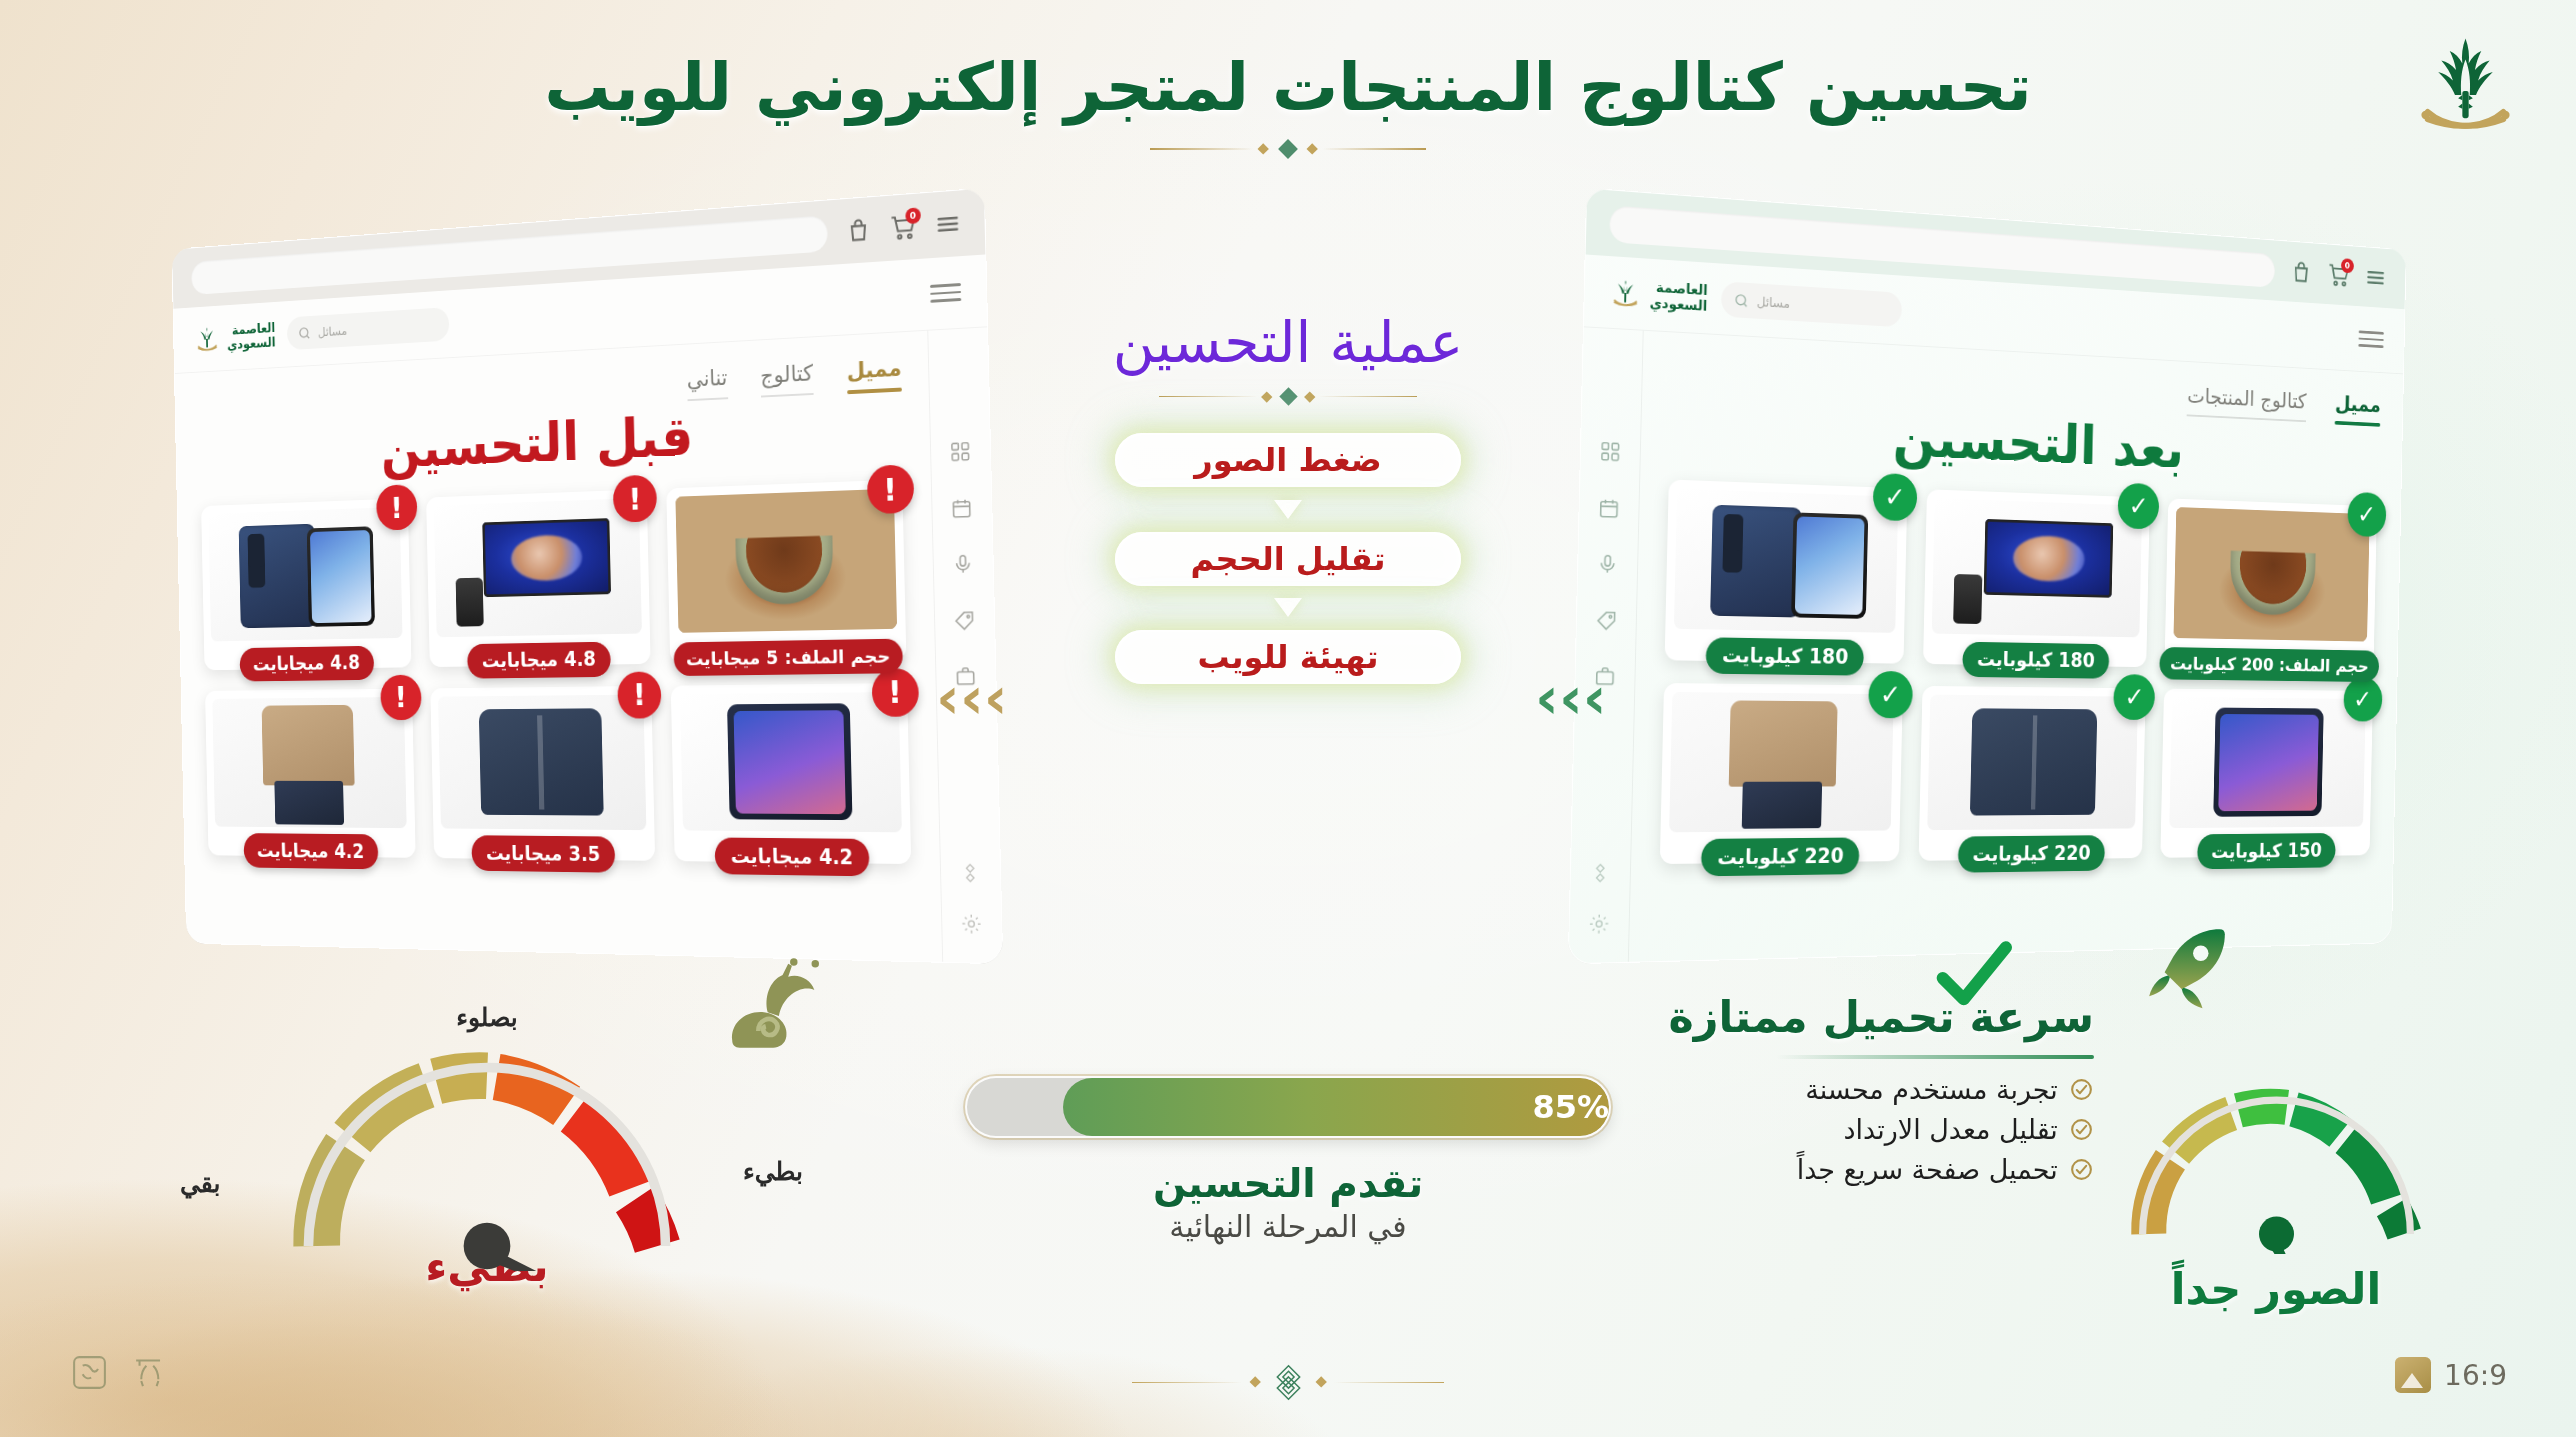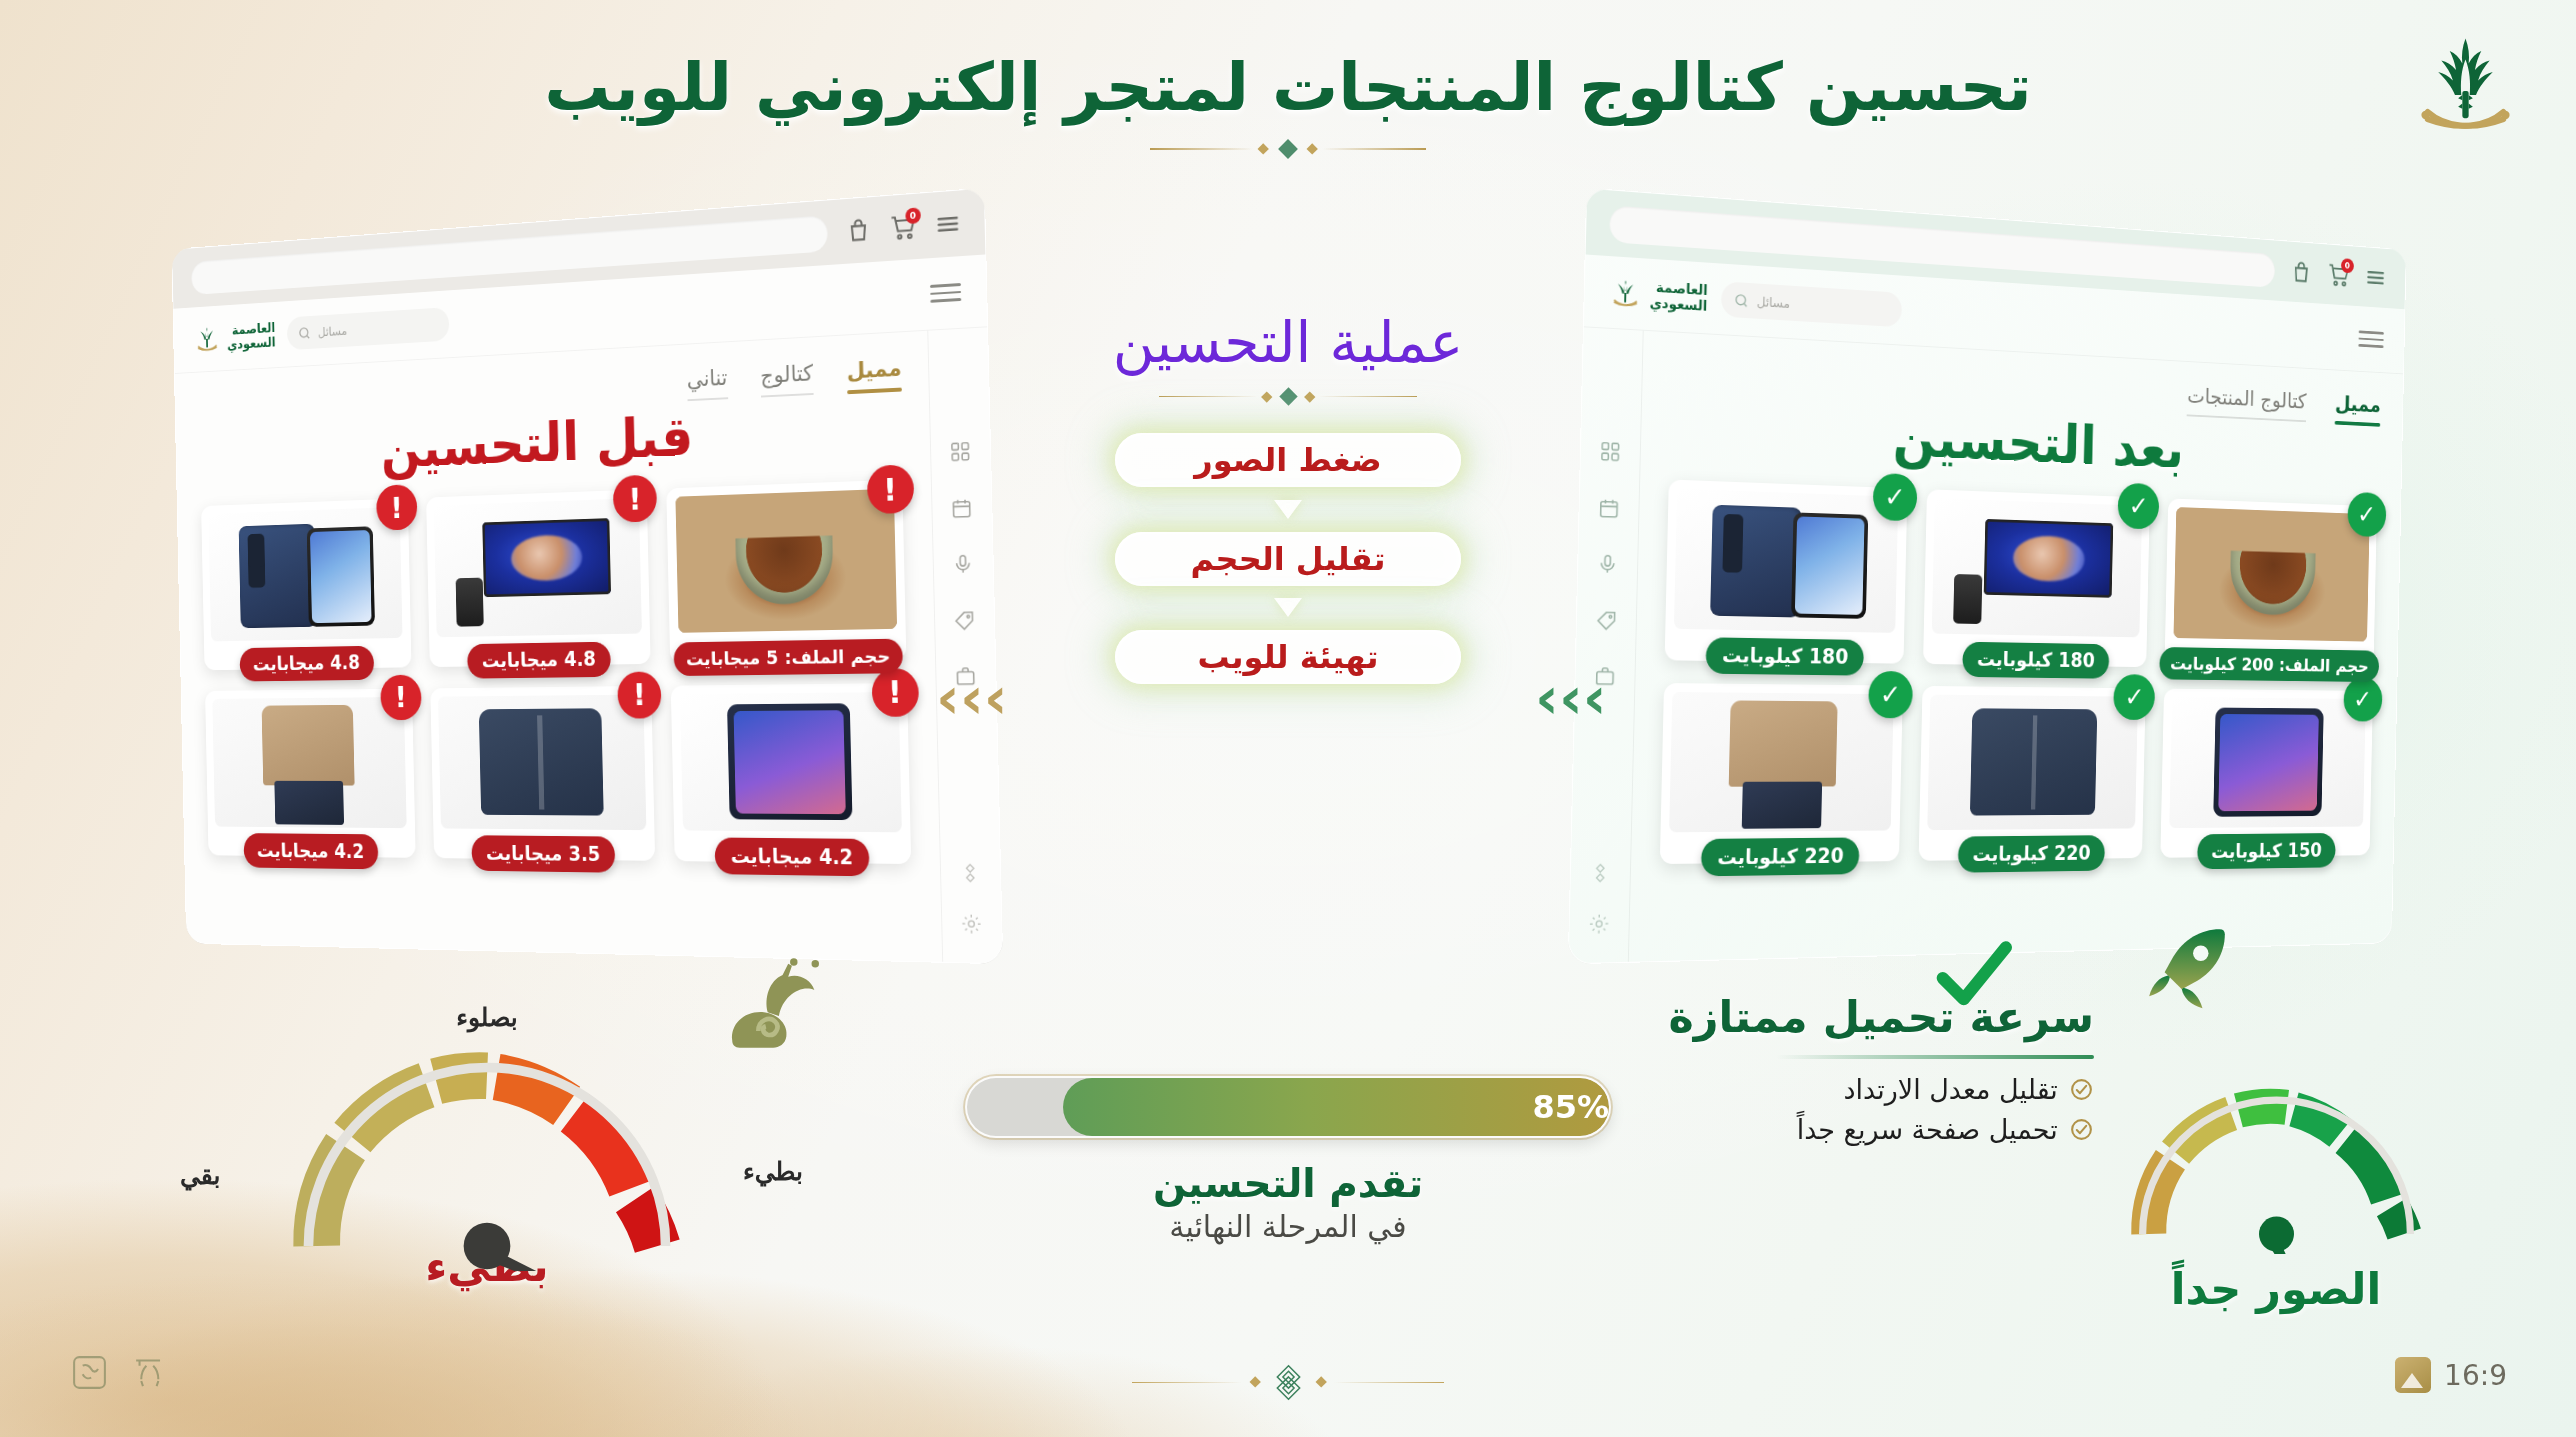--- a/index.html
+++ b/index.html
@@ -220,21 +220,21 @@
   .chev-r { left: 1535px; top: 669px; opacity: .92; }
 
   
   .gauge-left { position: absolute; left: 281px; top: 1020px; width: 412px; text-align: center; z-index: 30; }
   .gauge-right { position: absolute; right: 122px; top: 1076px; width: 356px; text-align: center; z-index: 30; }
   .gauge-caption { font-size: 43px; font-weight: 700; margin-top: 5.6px; text-shadow: 0 1.9px 5.6px rgba(255,255,255,.9); }
   .gauge-caption.bad { color: #b81c22; }
   .gauge-caption.good { color: #0e7a3d; }
   .gauge-tick { position: absolute; font-size: 25px; color: #2a2a2a; font-weight: 600; font-family: Liberation Serif, serif; }
   .tick-top { top: -17px; left: 50%; transform: translateX(-50%); }
-  .tick-left { top: 141px; left: -101px; }
+  .tick-left { top: 149px; left: -101px; }
   .tick-right { top: 137px; right: -110px; }
   .snail { position: absolute; right: -140px; top: -62px; width: 112px; height: 103px; }
 
   .progress-wrap { position: absolute; left: 50%; transform: translateX(-50%); top: 1076px; width: 646px; text-align: center; z-index: 30; }
   .progress-track {
     width: 100%; height: 62px; border-radius: 31px; background: #d8d8d4;
     border: 2.8px solid rgba(255,255,255,.9);
     box-shadow: 0 0 0 1.9px rgba(186,154,82,.35), 0 5.6px 15px rgba(0,0,0,.12);
     position: relative; overflow: hidden;
   }
@@ -714,20 +714,27 @@
 
 <div class="result-block">
   <div class="result-title">سرعة تحميل ممتازة</div>
   <div class="result-rule"></div>
   <ul class="result-list">
     <li>
       <svg class="ck" viewBox="0 0 24 24" fill="none" stroke="#b19349" stroke-width="2">
           <circle cx="12" cy="12" r="9"></circle>
           <path d="M7.5 12.5l3 3 6-7" stroke-linecap="round" stroke-linejoin="round"></path>
         </svg>
+      <span>تجربة مستخدم محسنة</span>
+    </li>
+    <li>
+      <svg class="ck" viewBox="0 0 24 24" fill="none" stroke="#b19349" stroke-width="2">
+          <circle cx="12" cy="12" r="9"></circle>
+          <path d="M7.5 12.5l3 3 6-7" stroke-linecap="round" stroke-linejoin="round"></path>
+        </svg>
       <span>تقليل معدل الارتداد</span>
     </li>
     <li>
       <svg class="ck" viewBox="0 0 24 24" fill="none" stroke="#b19349" stroke-width="2">
           <circle cx="12" cy="12" r="9"></circle>
           <path d="M7.5 12.5l3 3 6-7" stroke-linecap="round" stroke-linejoin="round"></path>
         </svg>
       <span>تحميل صفحة سريع جداً</span>
     </li>
   </ul>

